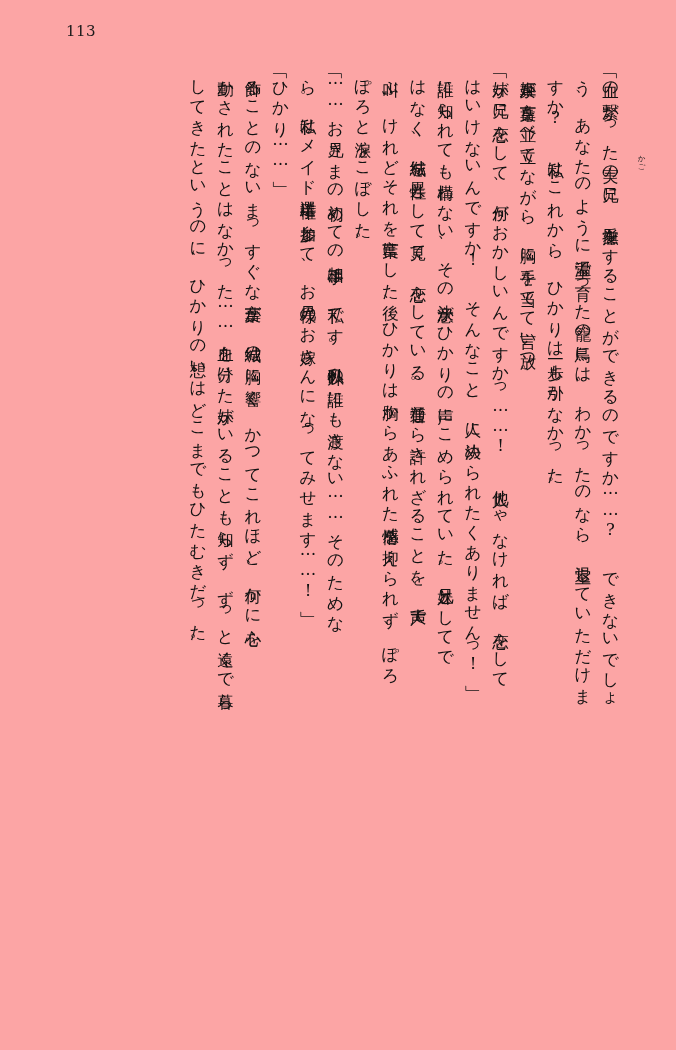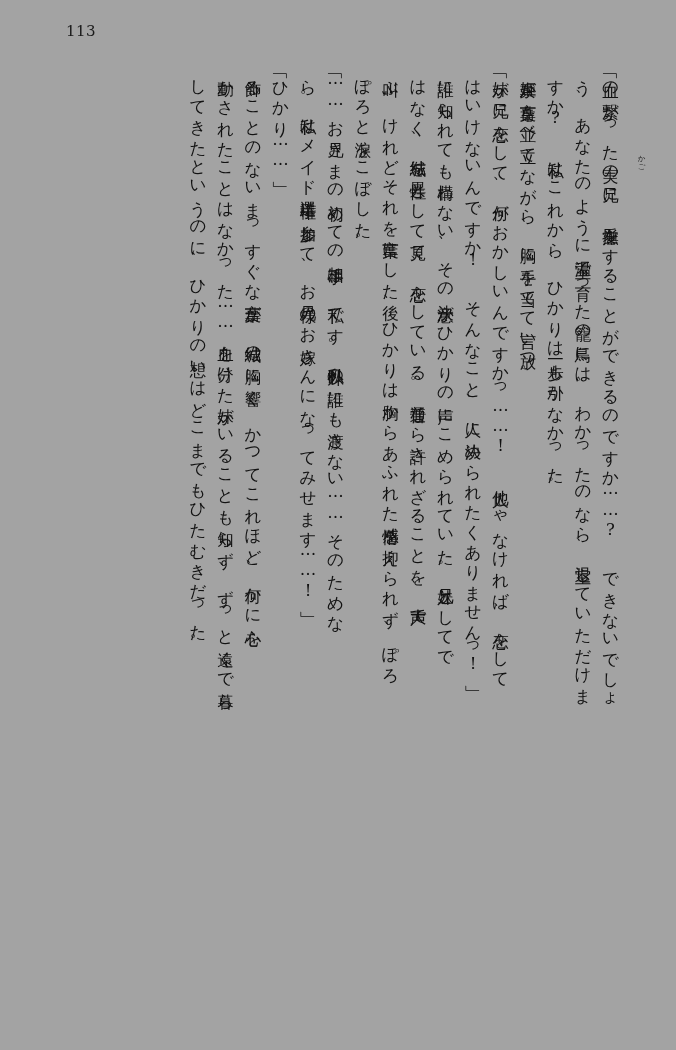--- a/index.html
+++ b/index.html
@@ -12,21 +12,21 @@
     height: 1050px;
     font-family: "DejaVu Serif", "Liberation Serif", serif;
     color: #111111;
     position: relative;
     overflow: hidden;
   }
 
   .page {
     position: absolute;
     inset: 0;
-    background: #a3a3a3;
+    background: #fca5a5;
   }
 
   .page-number {
     position: absolute;
     top: 22px;
     left: 66px;
     font-size: 15px;
     letter-spacing: 0.5px;
     color: #1a1a1a;
     font-family: "DejaVu Serif", "Liberation Serif", serif;

